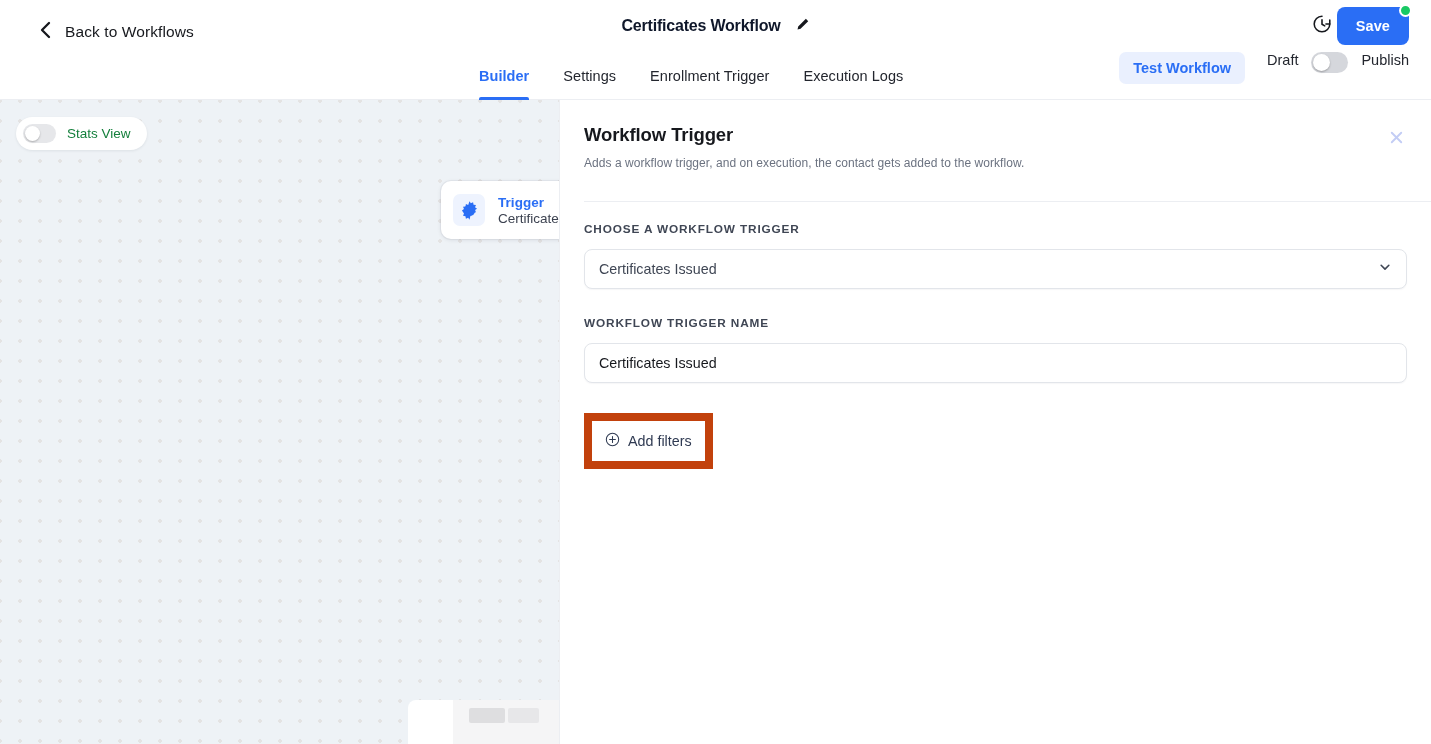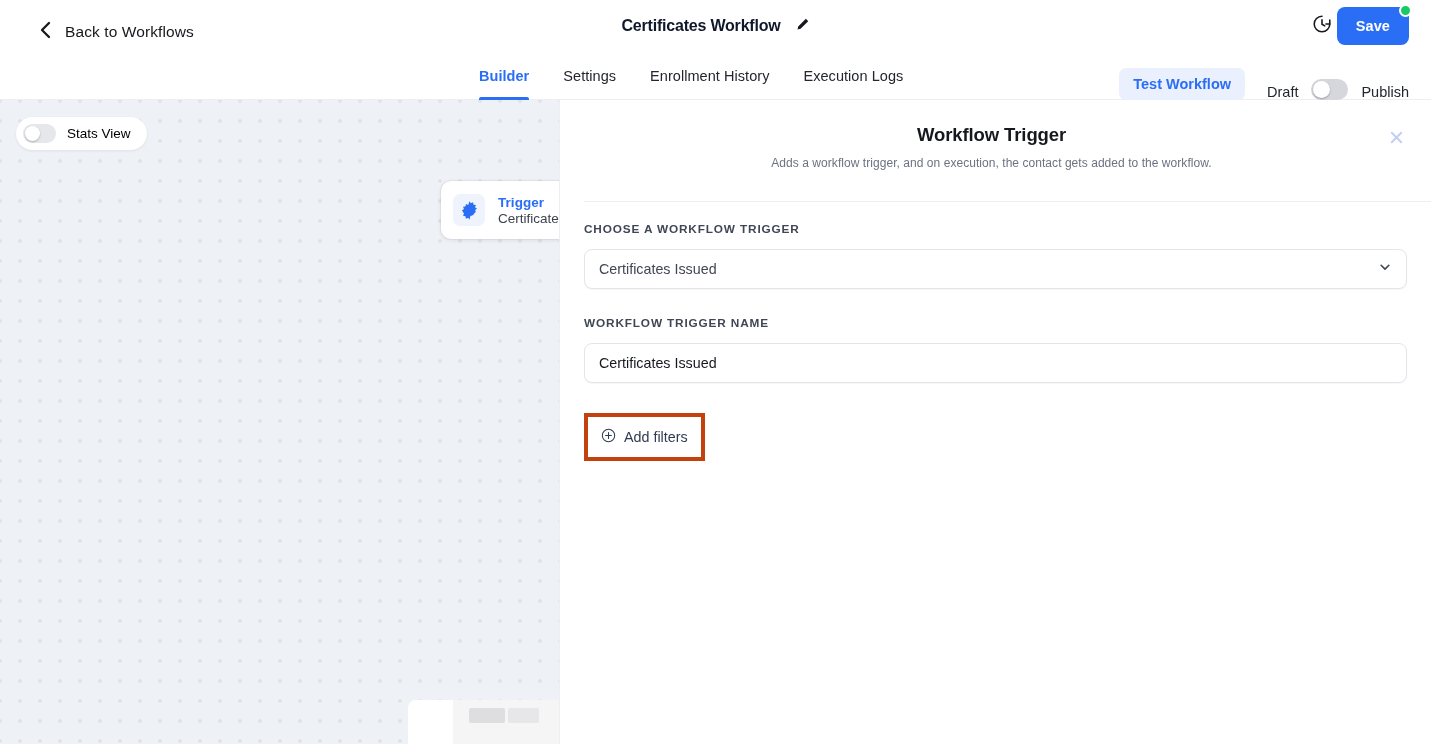--- a/index.html
+++ b/index.html
@@ -127,21 +127,21 @@
     height: 3px;
     background: #2a6ef5;
     border-radius: 2px 2px 0 0;
   }
 
   .tabbar-right {
     position: absolute;
     right: 22px; top: 0;
     height: 48px;
     display: flex;
-    align-items: flex-end;
+    align-items: flex-start;
     gap: 0;
   }
   .test-wf {
     background: #eaf0fe;
     color: #2a6ef5;
     font-size: 14.5px;
     font-weight: 700;
     border: none;
     border-radius: 7px;
     height: 32px;
@@ -207,21 +207,21 @@
   .stats-toggle .knob {
     position: absolute;
     left: 2px; top: 2px;
     width: 15px; height: 15px;
     border-radius: 50%;
     background: #ffffff;
     box-shadow: 0 1px 2px rgba(0,0,0,0.25);
   }
   .stats-label {
     font-size: 13.5px;
-    color: #000000;
+    color: #15803d;
     font-weight: 400;
   }
 
   
   .node-trigger {
     position: absolute;
     left: 441px; top: 81px;
     width: 256px; height: 58px;
     background: #ffffff;
     border-radius: 10px;
@@ -275,21 +275,20 @@
     position: absolute;
     top: 100px; left: 559px;
     width: 872px; height: 644px;
     background: #ffffff;
     border-left: 1px solid #eceef2;
   }
   .panel-head {
     position: absolute;
     left: 0; top: 0; right: 8px;
     padding: 24px 24px 0 24px;
-    text-align: center;
   }
   .panel-title {
     font-size: 18.5px;
     font-weight: 700;
     color: #16181d;
     letter-spacing: -0.1px;
   }
   .panel-desc {
     font-size: 12px;
     color: #6b7280;
@@ -358,21 +357,21 @@
     color: #16181d;
     font-family: "Liberation Sans", sans-serif;
     box-shadow: 0 1px 1.5px rgba(16,24,40,0.04);
     outline: none;
   }
   .group-2 { margin-top: 27px; }
 
   .addfilter-wrap {
     margin-top: 30px;
     display: inline-block;
-    border: 4px solid #c2410c;
+    border: 8px solid #c2410c;
     padding: 3px;
     background: #ffffff;
   }
   .addfilter-btn {
     display: flex;
     align-items: center;
     gap: 8px;
     background: #ffffff;
     border: none;
     cursor: pointer;
@@ -425,21 +424,21 @@
 
 <div class="tabbar">
   <div class="tabs">
     <div class="tab active">
       <span>Builder</span>
     </div>
     <div class="tab">
       <span>Settings</span>
     </div>
     <div class="tab">
-      <span>Enrollment History</span>
+      <span>Enrollment Trigger</span>
     </div>
     <div class="tab">
       <span>Execution Logs</span>
     </div>
   </div>
 
   <div class="tabbar-right">
     <button class="test-wf">Test Workflow</button>
     <span class="draft-label">Draft</span>
     <div class="pub-toggle">

